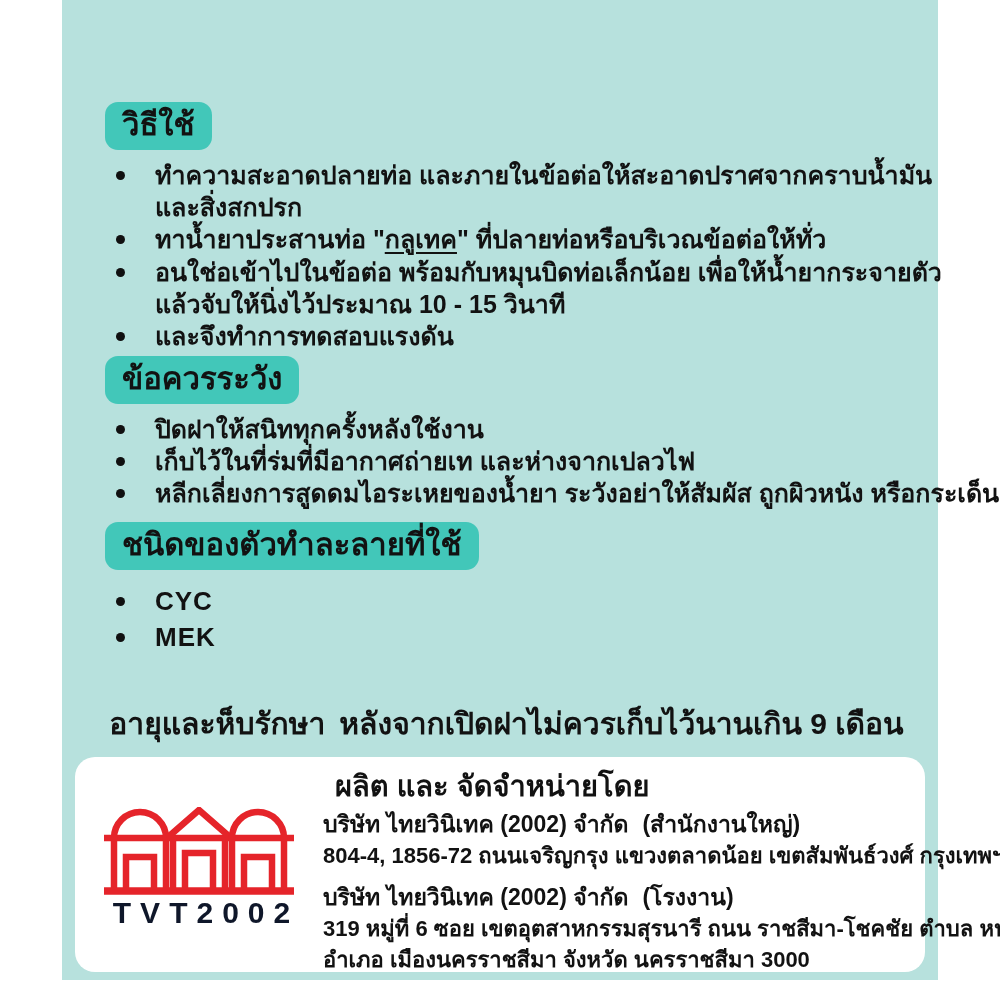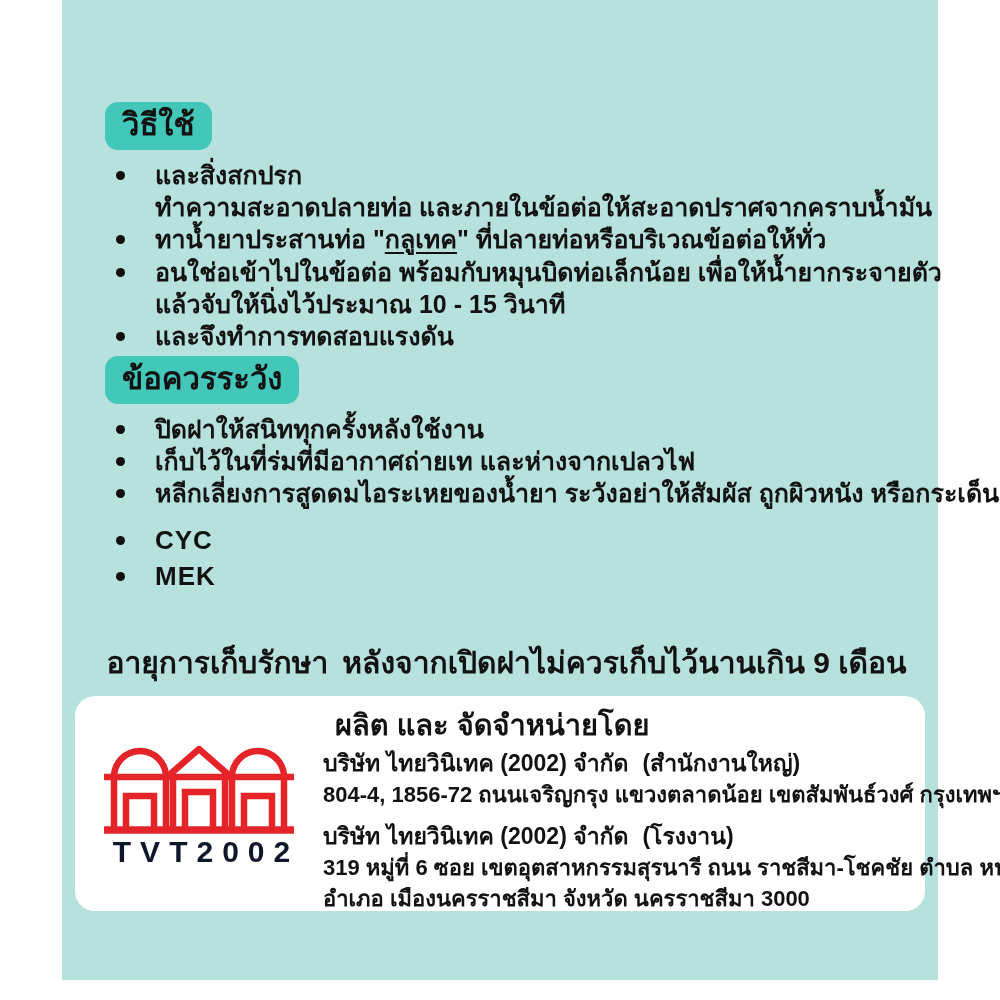--- a/index.html
+++ b/index.html
@@ -36,22 +36,22 @@
 <body>
 
 <div class="band">
   <div class="content">
 
     <div class="chip">วิธีใช้</div>
     <ul class="blist">
       <li>
         <span class="dot"></span>
         <div class="ltext">
+          <div>ทำความสะอาดปลายท่อ และภายในข้อต่อให้สะอาดปราศจากคราบน้ำมัน</div>
           <div>และสิ่งสกปรก</div>
-          <div>ทำความสะอาดปลายท่อ และภายในข้อต่อให้สะอาดปราศจากคราบน้ำมัน</div>
         </div>
       </li>
       <li>
         <span class="dot"></span>
         <div class="ltext">
           <div><span>ทาน้ำยาประสานท่อ "</span><span class="ul-word">กลูเทค</span><span>"  ที่ปลายท่อหรือบริเวณข้อต่อให้ทั่ว</span></div>
         </div>
       </li>
       <li>
         <span class="dot"></span>
@@ -83,36 +83,37 @@
           </div>
       </li>
       <li>
         <span class="dot"></span>
         <div class="ltext">
             <div>หลีกเลี่ยงการสูดดมไอระเหยของน้ำยา ระวังอย่าให้สัมผัส ถูกผิวหนัง หรือกระเด็นเข้าตา</div>
           </div>
       </li>
     </ul>
 
+    <div class="chip" style="margin-top:9px;">ชนิดของตัวทำละลายที่ใช้</div>
     <ul class="blist sol" style="margin-top:13px;">
       <li>
         <span class="dot"></span>
         <div class="ltext">
             <div>CYC</div>
           </div>
       </li>
       <li>
         <span class="dot"></span>
         <div class="ltext">
             <div>MEK</div>
           </div>
       </li>
     </ul>
 
-    <div class="shelf"><span>อายุการเก็บรักษา</span><span class="gap"></span><span>หลังจากเปิดฝาไม่ควรเก็บไว้นานเกิน 9 เดือน</span></div>
+    <div class="shelf"><span>อายุและห็บรักษา</span><span class="gap"></span><span>หลังจากเปิดฝาไม่ควรเก็บไว้นานเกิน 9 เดือน</span></div>
   </div>
 
   <div class="panel">
     <div class="panel-top">
       <div class="logo-col">
         <svg viewBox="0 0 190 88" fill="none" stroke="#e5242a" stroke-width="6.5">
           <path d="M0,31 H190"></path>
           <path d="M0,84 H190" stroke-width="7.5"></path>
           <path d="M10,31 V84 M62,31 V84"></path>
           <path d="M10,31 A26,26 0 0 1 62,31"></path>

